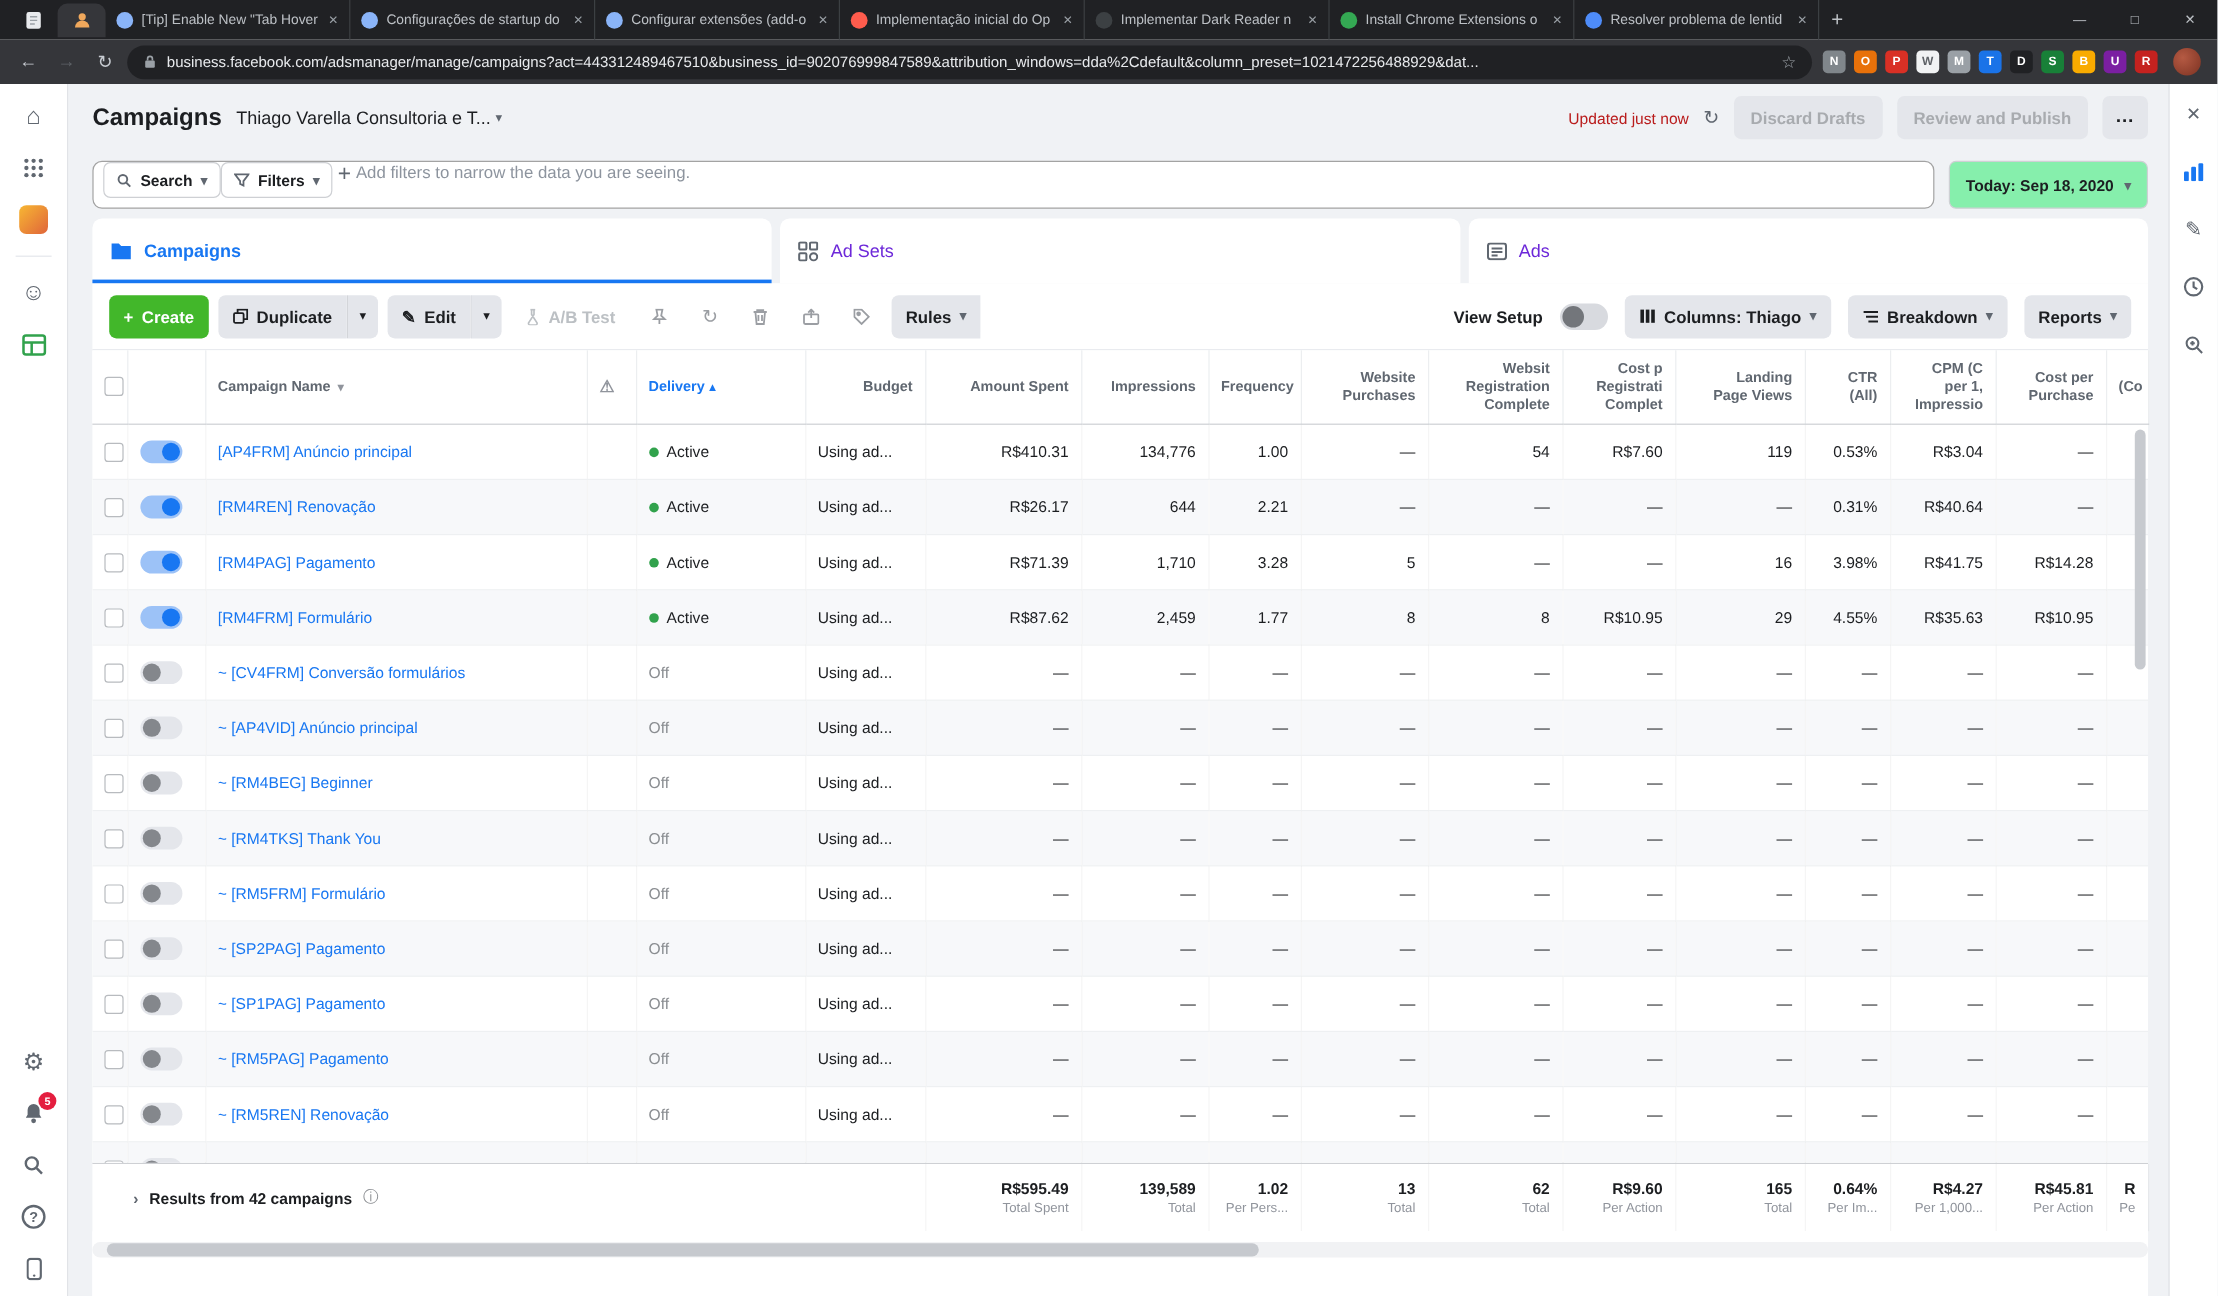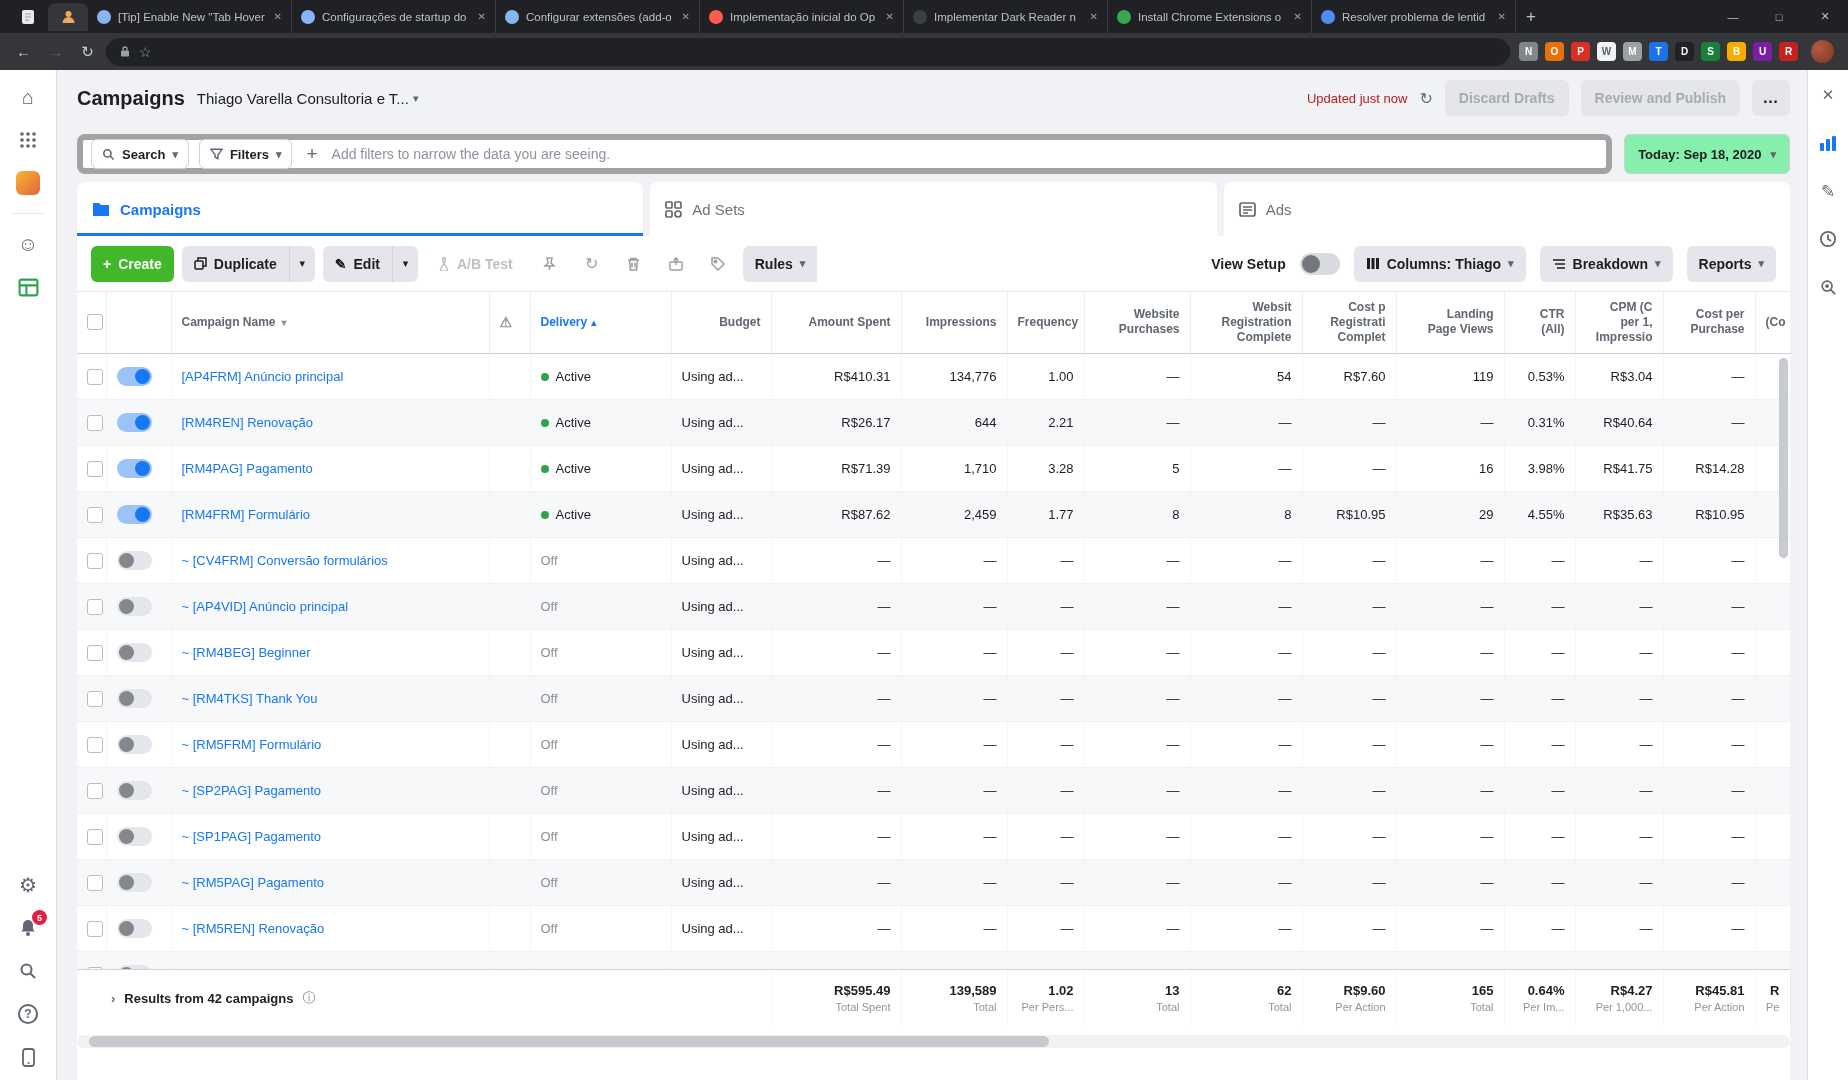--- a/index.html
+++ b/index.html
@@ -49,29 +49,29 @@
   .caret{color:#606770;font-size:11px}
   .header-right{margin-left:auto;display:flex;align-items:center;gap:12px}
   .updated{font-size:13px;color:#b91c1c}
   .refresh-ic{color:#606770;font-size:16px}
   .btn{height:36px;border-radius:6px;background:#e4e6eb;display:flex;align-items:center;padding:0 14px;font-size:14px;font-weight:600;color:#1c1e21}
   .btn.disabled{color:#a8abaf}
   .btn.more{width:38px;padding:0;justify-content:center;font-size:16px;letter-spacing:1px}
 
   
   .filter-row{height:56px;display:flex;align-items:center;gap:12px;flex:0 0 auto}
-  .filter-bar{flex:1;height:40px;background:#fff;border:6px solid #a3a3a3;border-radius:8px;display:flex;align-items:center;gap:10px;padding:0 8px}
+  .filter-bar{flex:1;height:40px;background:#fff;border:1px solid #a3a3a3;border-radius:8px;display:flex;align-items:flex-start;padding:0 8px}
   .chip{height:30px;border:1px solid #ced0d4;border-radius:6px;display:flex;align-items:center;gap:7px;padding:0 10px;font-size:13px;font-weight:600;color:#1c1e21;background:#fff}
   .plus{font-size:19px;color:#606770;padding:0 4px}
   .placeholder{font-size:14px;color:#8d949e}
   .date-pill{height:40px;background:#86efac;border:1px solid #ced0d4;border-radius:6px;display:flex;align-items:center;gap:9px;padding:0 13px;font-size:13px;color:#1c1e21;font-weight:600}
 
   
   .tab-cards{height:54px;display:flex;gap:7px;flex:0 0 auto}
-  .tcard{flex:1;background:#fff;border-radius:8px 8px 0 0;display:flex;align-items:center;gap:10px;padding:0 15px;font-size:15px;color:#737373;position:relative}
+  .tcard{flex:1;background:#fff;border-radius:8px 8px 0 0;display:flex;align-items:center;gap:10px;padding:0 15px;font-size:15px;color:#6d28d9;position:relative}
   .tcard.active{color:#1877f2;font-weight:700}
   .tcard.active::after{content:"";position:absolute;left:0;right:0;bottom:0;height:3px;background:#1877f2}
 
   
   .action-bar{height:56px;background:#fff;display:flex;align-items:center;gap:8px;padding:0 14px;flex:0 0 auto;border-bottom:1px solid #e4e6eb}
   .abtn{height:36px;background:#e4e6eb;border-radius:6px;display:flex;align-items:center;gap:7px;padding:0 12px;font-size:14px;font-weight:600;color:#1c1e21}
   .abtn.create{background:#42b72a;color:#fff}
   .abtn.dis{color:#bcc0c4}
   .split{display:flex}
   .split .abtn{border-radius:6px 0 0 6px}
@@ -190,20 +190,21 @@
   <span class="navbtn">←</span>
   <span class="navbtn dim">→</span>
   <span class="navbtn">↻</span>
   <div class="addr">
     <span>
         <svg width="12" height="13" viewBox="0 0 12 13">
           <rect x="2" y="5.5" width="8" height="6" rx="1" fill="#9aa0a6"></rect>
           <path d="M4 5.5V4a2 2 0 0 1 4 0v1.5" fill="none" stroke="#9aa0a6" stroke-width="1.4"></path>
         </svg>
       </span>
+    <span class="url">business.facebook.com/adsmanager/manage/campaigns?act=443312489467510&amp;business_id=902076999847589&amp;attribution_windows=dda%2Cdefault&amp;column_preset=1021472256488929&amp;dat...</span>
     <span class="star">☆</span>
   </div>
   <div id="extIcons">
       <span class="ext" style="background: rgb(128, 134, 139);">N</span>
       <span class="ext" style="background: rgb(232, 113, 10);">O</span>
       <span class="ext" style="background: rgb(217, 48, 37);">P</span>
       <span class="ext" style="background: rgb(241, 243, 244); color: rgb(95, 99, 104);">W</span>
       <span class="ext" style="background: rgb(154, 160, 166);">M</span>
       <span class="ext" style="background: rgb(26, 115, 232);">T</span>
       <span class="ext" style="background: rgb(32, 33, 36);">D</span>

